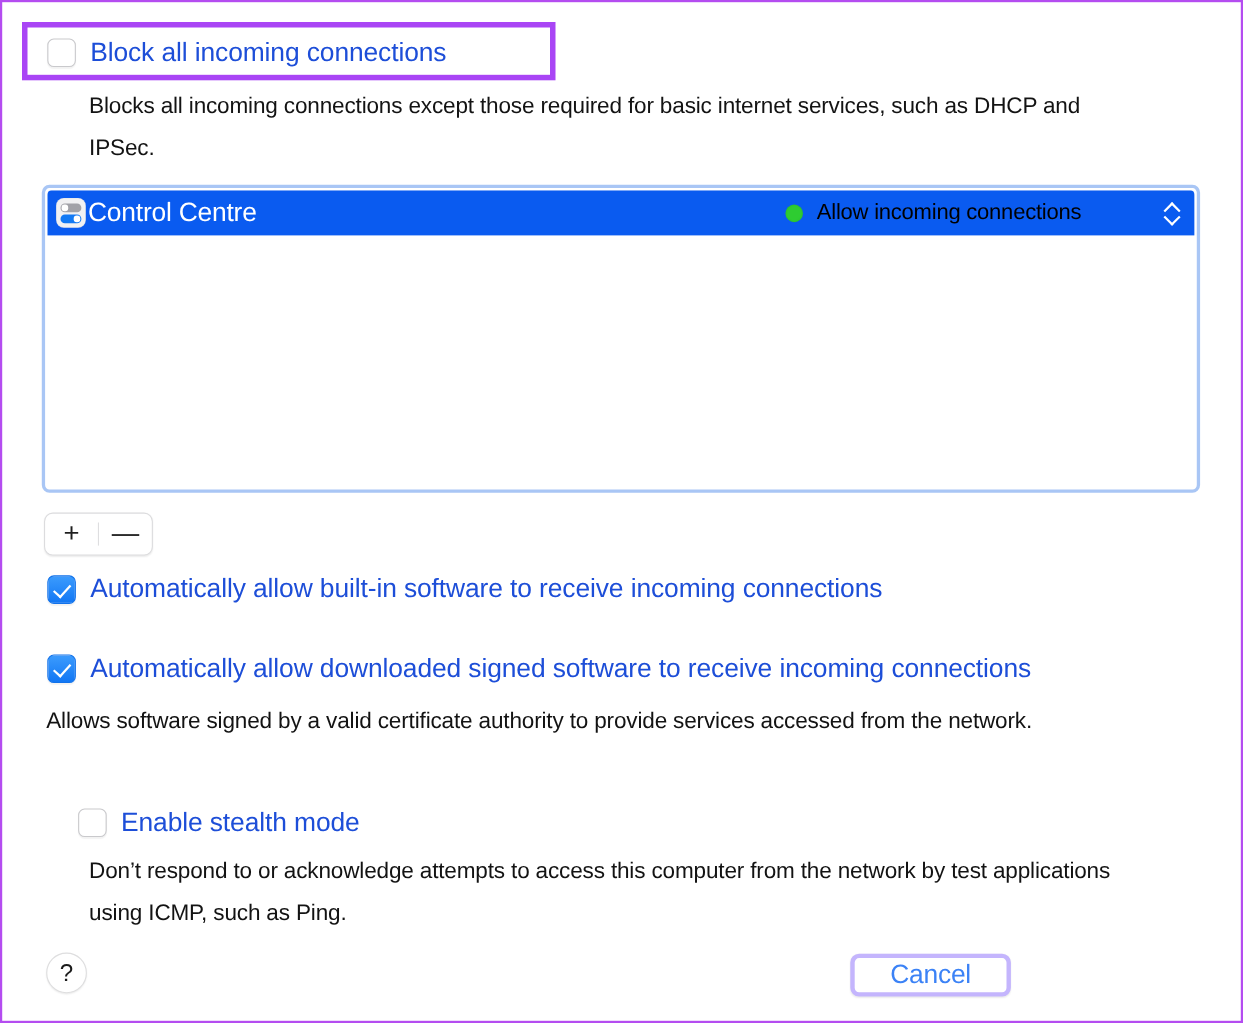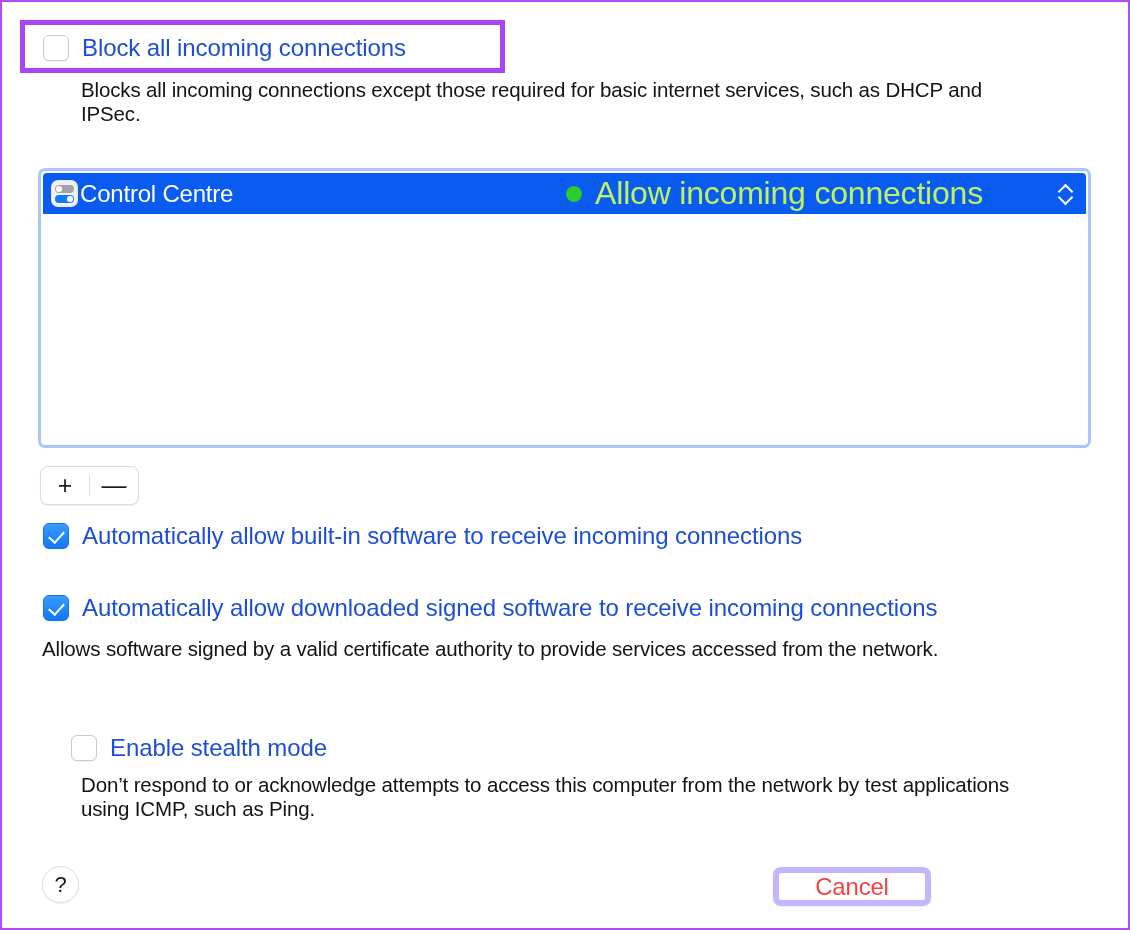--- a/index.html
+++ b/index.html
@@ -74,21 +74,21 @@
   .check-label {
     font-size: 24px;
     color: #1d4ed8;
     line-height: 26px;
     letter-spacing: -0.1px;
   }
 
   .desc {
     font-size: 20.5px;
     color: #131313;
-    line-height: 24px;
+    line-height: 38px;
     letter-spacing: -0.15px;
     margin-left: 79px;
     max-width: 955px;
   }
 
   
   #highlight-box {
     position: absolute;
     left: 18px;
     top: 18px;
@@ -212,22 +212,22 @@
 
   .status-dot {
     width: 16px;
     height: 16px;
     border-radius: 50%;
     background: #2ecc31;
     box-shadow: inset 0 0 2px rgba(0,0,0,0.12);
   }
 
   .status-text {
-    font-size: 32px;
-    color: #bef264;
+    font-size: 20px;
+    color: #000000;
     letter-spacing: -0.2px;
     white-space: nowrap;
   }
 
   .stepper-chevrons {
     margin-left: 62px;
     width: 16px;
     height: 27px;
     position: relative;
   }
@@ -309,31 +309,31 @@
     justify-content: center;
     font-size: 22px;
     color: #1b1b1b;
     box-sizing: border-box;
   }
 
   #cancel-button {
     position: absolute;
     left: 771px;
     top: 5px;
-    width: 158px;
+    width: 146px;
     height: 39px;
     border-radius: 8px;
     background: #ffffff;
-    border: 6px solid #c4b5fd;
+    border: 4px solid #c4b5fd;
     box-shadow: 0 1px 1.5px rgba(0,0,0,0.08);
     display: flex;
     align-items: center;
     justify-content: center;
     font-size: 24px;
-    color: #ef4444;
+    color: #3b82f6;
     box-sizing: border-box;
     letter-spacing: -0.2px;
   }
 
   #ok-button {
     position: absolute;
     left: 939px;
     top: 5px;
     width: 146px;
     height: 39px;

